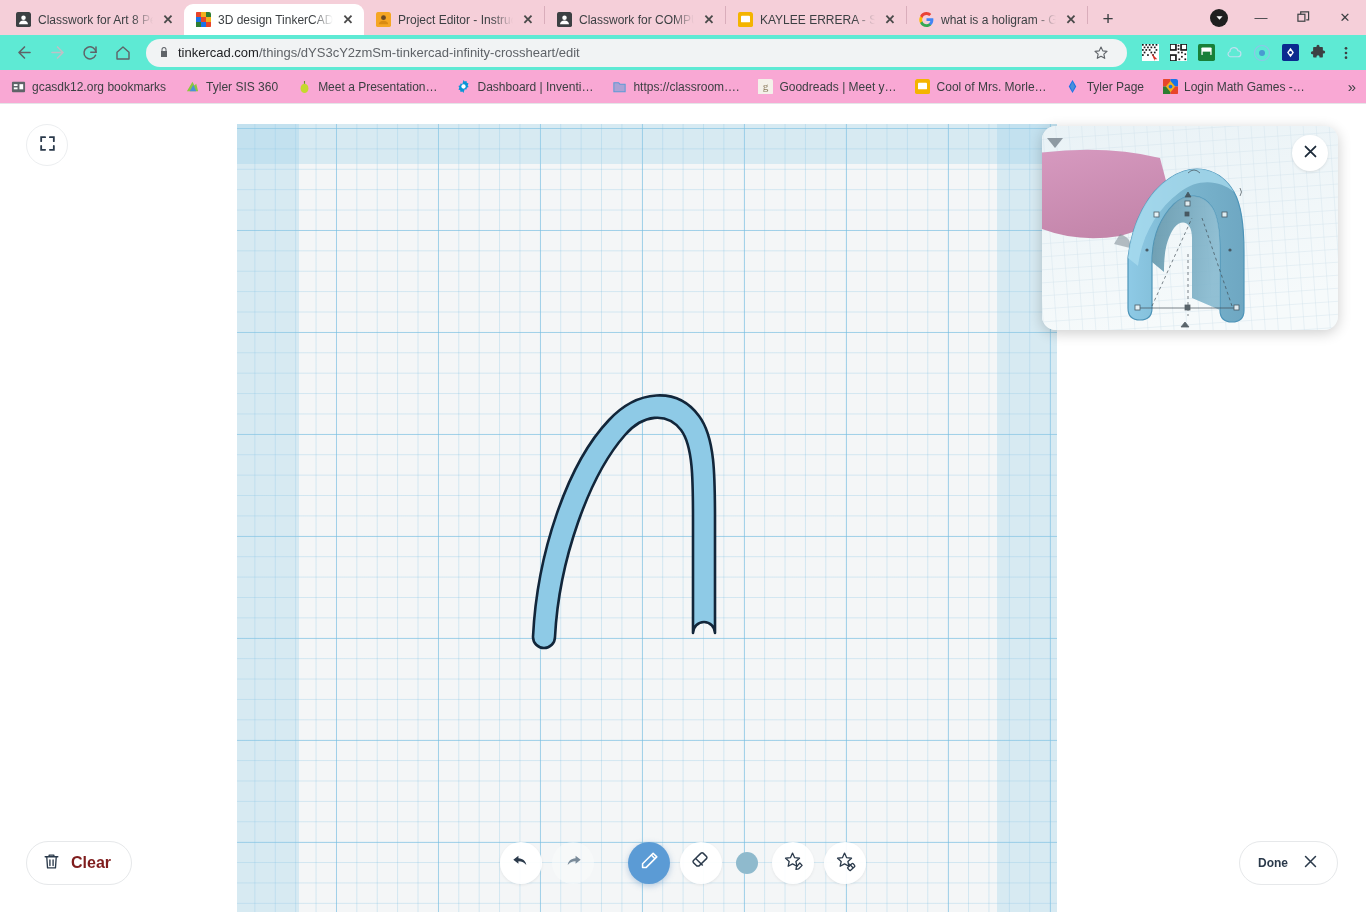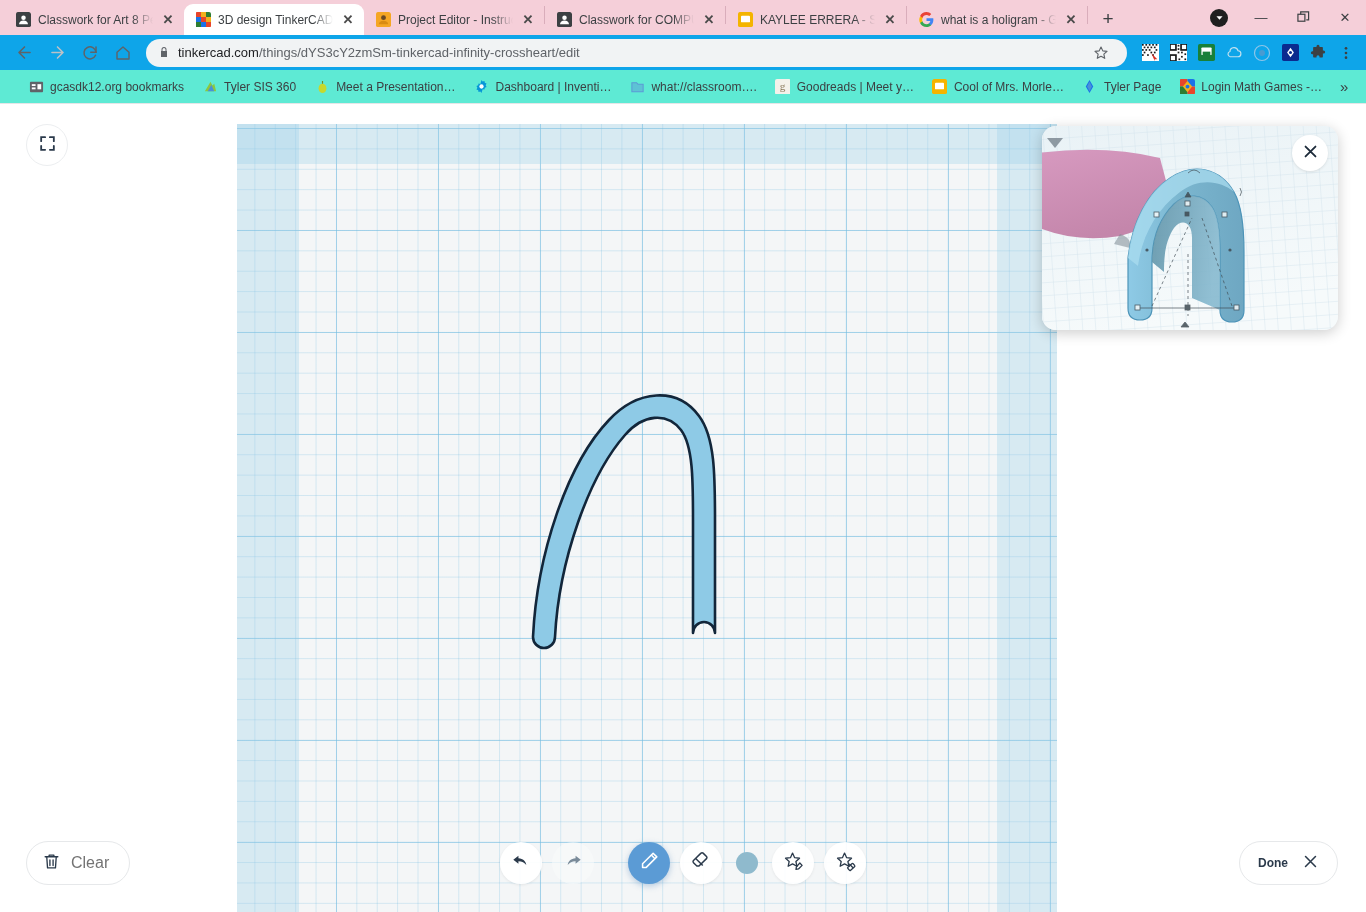--- a/index.html
+++ b/index.html
@@ -59,21 +59,21 @@
     font-size: 13px; color: #3c4043;
   }
   .dlbadge {
     width: 18px; height: 18px; border-radius: 50%; background: #1f1f1f;
     display: flex; align-items: center; justify-content: center;
     color: #fff; font-size: 8px;
   }
 
   
   .omnirow {
-    height: 35px; background: #0ea5e9;
+    height: 35px; background: #5eead4;
     display: flex; align-items: center; padding: 16px 8px; gap: 1px;
   }
   .navbtn {
     width: 32px; height: 32px; border-radius: 50%;
     display: flex; align-items: center; justify-content: center;
     color: #5f6368;
   }
   .navbtn.dim { color: #bdc1c6; }
   .omnibox {
     flex: 1 1 auto; height: 28px; background: #f1f3f4;
@@ -85,22 +85,22 @@
   .star { width: 28px; height: 28px; display:flex; align-items:center; justify-content:center; color:#5f6368; }
   .exticons { display: flex; align-items: center; gap: 4px; padding-left: 4px; }
   .exticon {
     width: 24px; height: 24px; display: flex;
     align-items: center; justify-content: center;
     font-size: 12px; border-radius: 3px;
   }
 
   
   .bookmarks {
-    height: 34px; background: #5eead4;
-    display: flex; align-items: center; padding: 0 20px; gap: 2px;
+    height: 34px; background: #f9a8d4;
+    display: flex; align-items: center; padding: 0 2px; gap: 2px;
     border-bottom: 1px solid #e4e6e8;
   }
   .bm {
     display: flex; align-items: center; gap: 6px;
     padding: 4px 8px; border-radius: 4px;
     font-size: 12px; color: #3c4043; white-space: nowrap;
   }
   .bm .bmicon {
     width: 16px; height: 16px; flex: 0 0 16px;
     display: flex; align-items: center; justify-content: center;
@@ -162,21 +162,21 @@
     box-shadow: 0 1px 3px rgba(0,0,0,.10);
   }
 
   
   .clear-btn {
     position: absolute; left: 26px; bottom: 27px;
     height: 44px; padding: 0 20px 0 15px;
     border-radius: 22px; border: 1px solid #e6e8ea; background: #fff;
     display: flex; align-items: center; gap: 10px;
   }
-  .clear-btn .lbl { font-size: 16px; color: #737373; font-weight: 400; }
+  .clear-btn .lbl { font-size: 16px; color: #7f1d1d; font-weight: 700; }
 
   .toolbar {
     position: absolute; left: 50%; transform: translateX(-50%);
     bottom: 28px; display: flex; align-items: center; gap: 10px;
   }
   .tool {
     width: 42px; height: 42px; border-radius: 50%;
     background: rgba(255,255,255,.93);
     display: flex; align-items: center; justify-content: center;
     box-shadow: 0 1px 3px rgba(0,0,0,.07);
@@ -473,21 +473,21 @@
       </span>
       <span>Dashboard | Inventi…</span>
     </div>
     <div class="bm">
       <span class="bmicon">
         <svg width="15" height="15" viewBox="0 0 16 16">
             <path d="M2 4h5l1.5 1.5H14v8H2z" fill="#5b9bd5" opacity=".5"></path>
             <path d="M2 4h5l1.5 1.5H14v8H2z" fill="none" stroke="#5b9bd5" stroke-width="1.1"></path>
           </svg>
       </span>
-      <span>what://classroom….</span>
+      <span>https://classroom….</span>
     </div>
     <div class="bm">
       <span class="bmicon">
         <svg width="15" height="15" viewBox="0 0 16 16">
             <rect width="16" height="16" fill="#f4f1ea"></rect>
             <text x="8" y="12" font-family="Liberation Serif, serif" font-size="12" fill="#8a7a5c" text-anchor="middle">g</text>
           </svg>
       </span>
       <span>Goodreads | Meet y…</span>
     </div>

